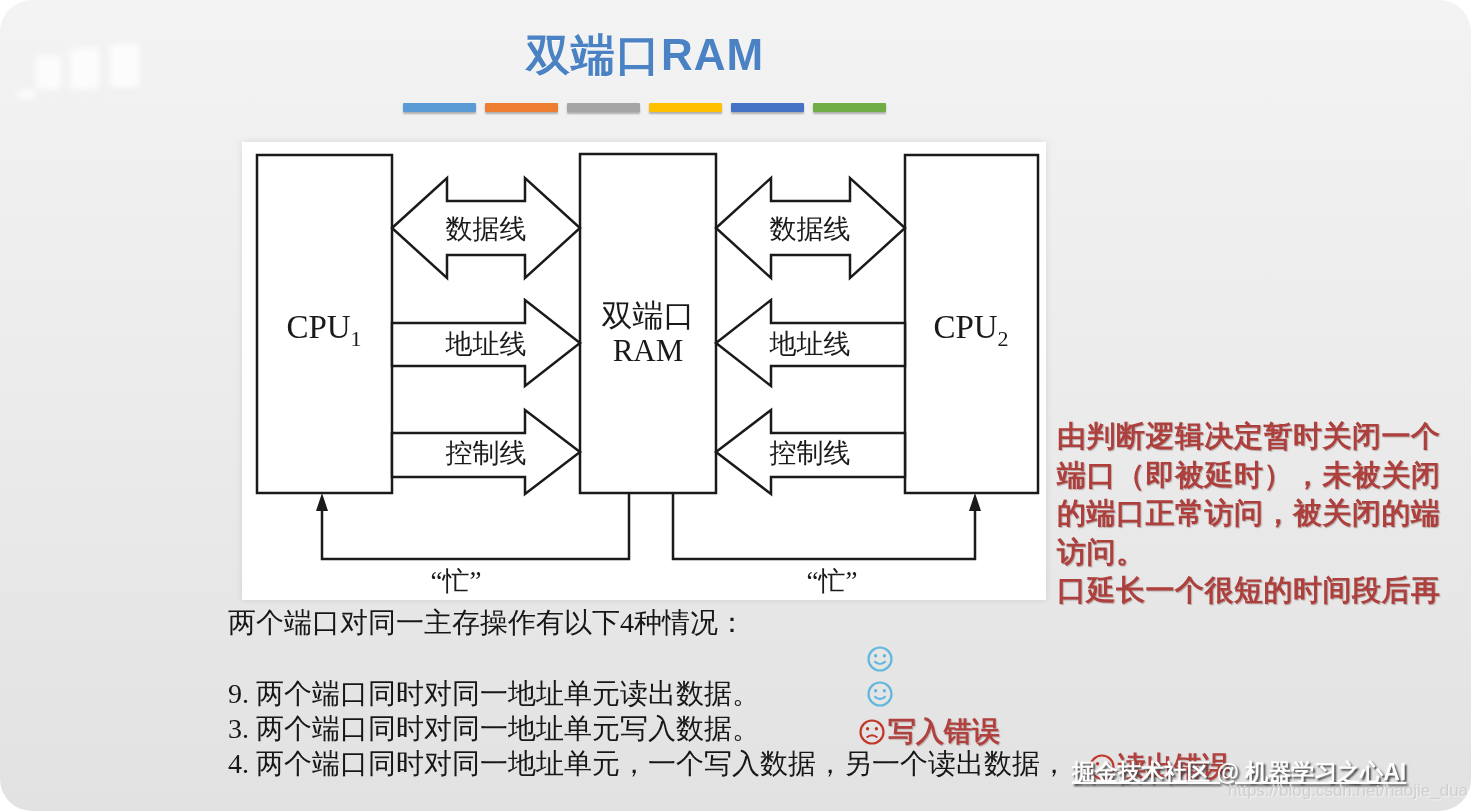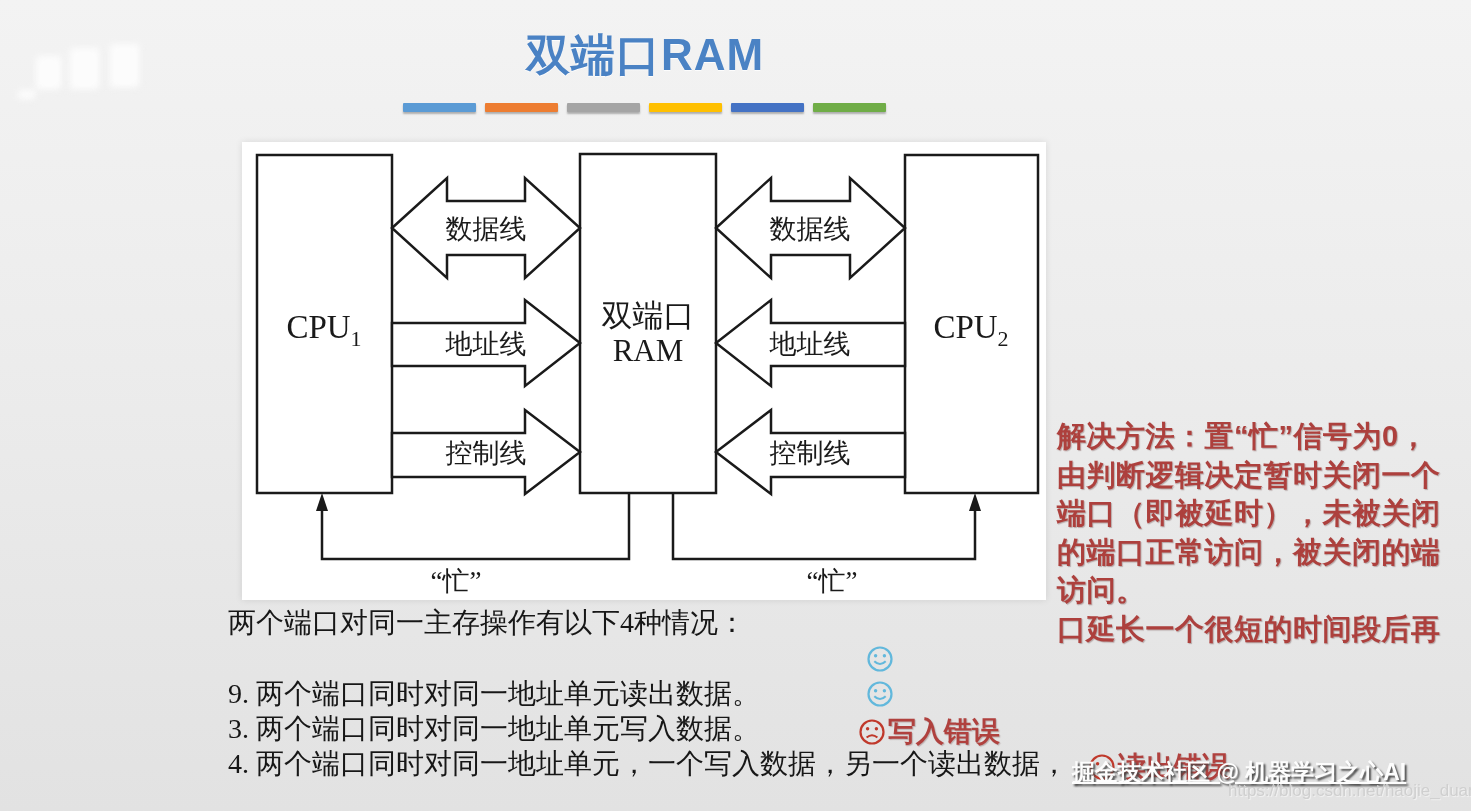--- a/index.html
+++ b/index.html
@@ -3,20 +3,21 @@
 <meta charset="utf-8">
 <style>
   html,body{margin:0;padding:0;}
   .stage{
     position:relative;
     width:1471px;height:811px;
     background:linear-gradient(180deg,#f3f3f3 0%,#ececec 45%,#e2e2e2 100%);
     overflow:hidden;
     font-family:"Liberation Serif","DejaVu Serif",serif;
     color:#1a1a1a;
+    border-radius:32px;
   }
   
   .corner-wm{position:absolute;left:18px;top:18px;width:140px;height:70px;filter:blur(3px);opacity:.8;}
   .corner-wm i{position:absolute;background:#ffffff;border-radius:4px;box-shadow:1px 1px 1px rgba(0,0,0,.06);}
   .corner-wm i:nth-child(1){left:18px;top:38px;width:26px;height:34px;}
   .corner-wm i:nth-child(2){left:52px;top:30px;width:30px;height:42px;}
   .corner-wm i:nth-child(3){left:92px;top:26px;width:30px;height:44px;}
   .corner-wm i:nth-child(4){left:0px;top:72px;width:18px;height:10px;}
 
   .title{
@@ -135,21 +136,20 @@
       <text x="568" y="211" text-anchor="middle" font-size="27" class="svg-serif" fill="#1a1a1a">地址线</text>
       <text x="244" y="320" text-anchor="middle" font-size="27" class="svg-serif" fill="#1a1a1a">控制线</text>
       <text x="568" y="320" text-anchor="middle" font-size="27" class="svg-serif" fill="#1a1a1a">控制线</text>
 
       <text x="214" y="448" text-anchor="middle" font-size="27" class="svg-serif" fill="#1a1a1a">“忙”</text>
       <text x="590" y="448" text-anchor="middle" font-size="27" class="svg-serif" fill="#1a1a1a">“忙”</text>
     </svg>
   </div>
 
   <div class="solution">
-    <div>解决方法：置“忙”信号为0，</div>
     <div>由判断逻辑决定暂时关闭一个</div>
     <div>端口（即被延时），未被关闭</div>
     <div>的端口正常访问，被关闭的端</div>
     <div>访问。</div>
     <div>口延长一个很短的时间段后再</div>
   </div>
 
   <div class="case-row row-header">两个端口对同一主存操作有以下4种情况：</div>
   <div class="case-row row-2">9. 两个端口同时对同一地址单元读出数据。</div>
   <div class="case-row row-3">3. 两个端口同时对同一地址单元写入数据。</div>

